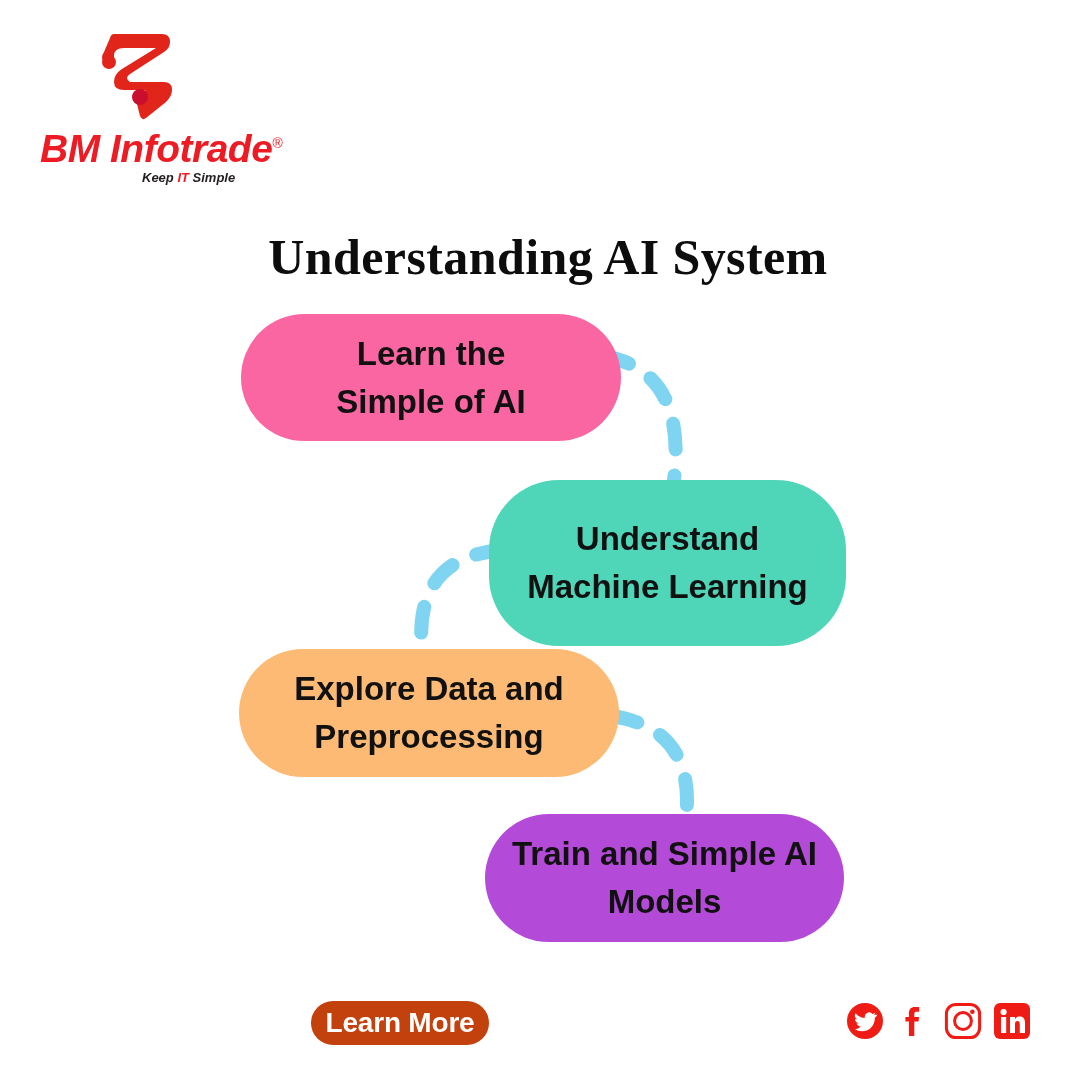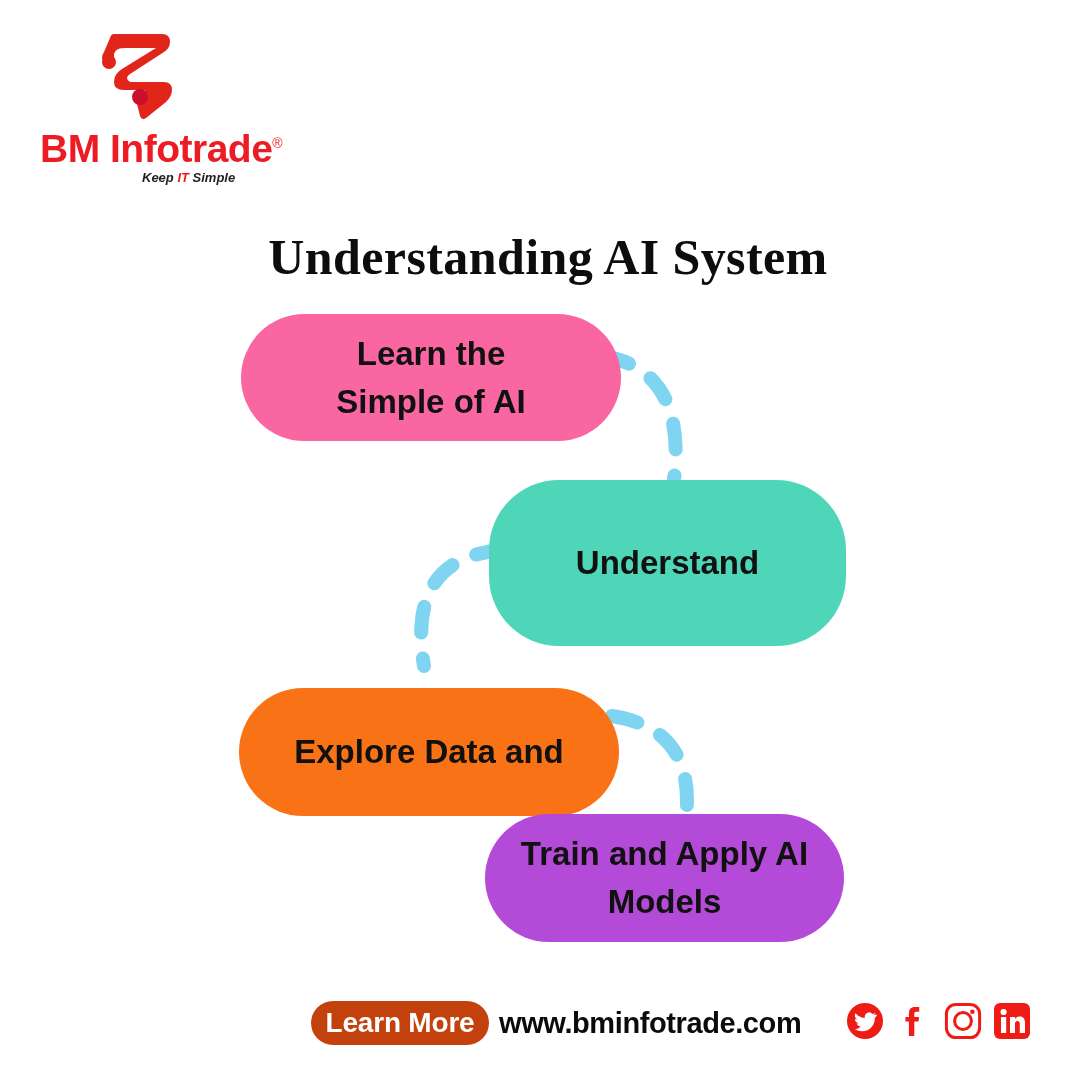--- a/index.html
+++ b/index.html
@@ -38,20 +38,21 @@
     left: 6px;
     top: 100px;
     width: 240px;
     height: 42px;
     font-size: 39px;
     font-weight: bold;
     letter-spacing: -0.5px;
     color: #ED1C24;
     white-space: nowrap;
     line-height: 42px;
+    font-style: italic;
   }
   #logo-wordmark .bm {
     color: #ED1C24;
     font-weight: bold;
   }
   #logo-wordmark .infotrade {
     color: #ED1C24;
     font-weight: bold;
   }
   #logo-reg {
@@ -209,34 +210,35 @@
     <path d="M10 22 Q100 36 82 138" fill="none" stroke="#7FD4F2" stroke-width="14" stroke-linecap="round" stroke-dasharray="26 26"></path>
   </svg>
 
   <div class="step" id="step-1" style="background: rgb(250, 102, 161);">
     <span class="line">Learn the</span>
     <span class="line">Simple of AI</span>
   </div>
 
   <div class="step" id="step-2" style="background: rgb(79, 214, 184);">
     <span class="line">Understand</span>
-  </div>
-
-  <div class="step" id="step-3" style="background: #f97316; margin-top: 39px;">
+    <span class="line">Machine Learning</span>
+  </div>
+
+  <div class="step" id="step-3" style="background: #fdba74;">
     <span class="line">Explore Data and</span>
+    <span class="line">Preprocessing</span>
   </div>
 
   <div class="step" id="step-4" style="background: rgb(180, 74, 216);">
-    <span class="line">Train and Apply AI</span>
+    <span class="line">Train and Simple AI</span>
     <span class="line">Models</span>
   </div>
 
   <div id="footer">
     <button id="learn-more-btn" style="background: #c2410c;">Learn More</button>
-    <div id="website-url">www.bminfotrade.com</div>
 
     <div id="social">
       <span class="social-icon">
         <svg width="38" height="38" viewBox="0 0 38 38" aria-hidden="true">
           <circle cx="19" cy="19" r="18" fill="#EE1C15"></circle>
           <path d="M30 12.6c-.8.36-1.7.6-2.6.71a4.5 4.5 0 0 0 1.98-2.48 9.1 9.1 0 0 1-2.86 1.1 4.48 4.48 0 0 0-7.66 4.08 12.7 12.7 0 0 1-9.24-4.69 4.5 4.5 0 0 0 1.39 6 4.44 4.44 0 0 1-2.03-.56v.06a4.5 4.5 0 0 0 3.6 4.4 4.45 4.45 0 0 1-2.03.08 4.5 4.5 0 0 0 4.2 3.12A9 9 0 0 1 9 27.3a12.7 12.7 0 0 0 6.88 2.02c8.3 0 12.93-6.93 12.93-12.93l-.01-.59A9.2 9.2 0 0 0 31 13.2a9 9 0 0 1-1 -.6z" fill="#ffffff"></path>
         </svg>
       </span>
 
       <span class="social-icon">

